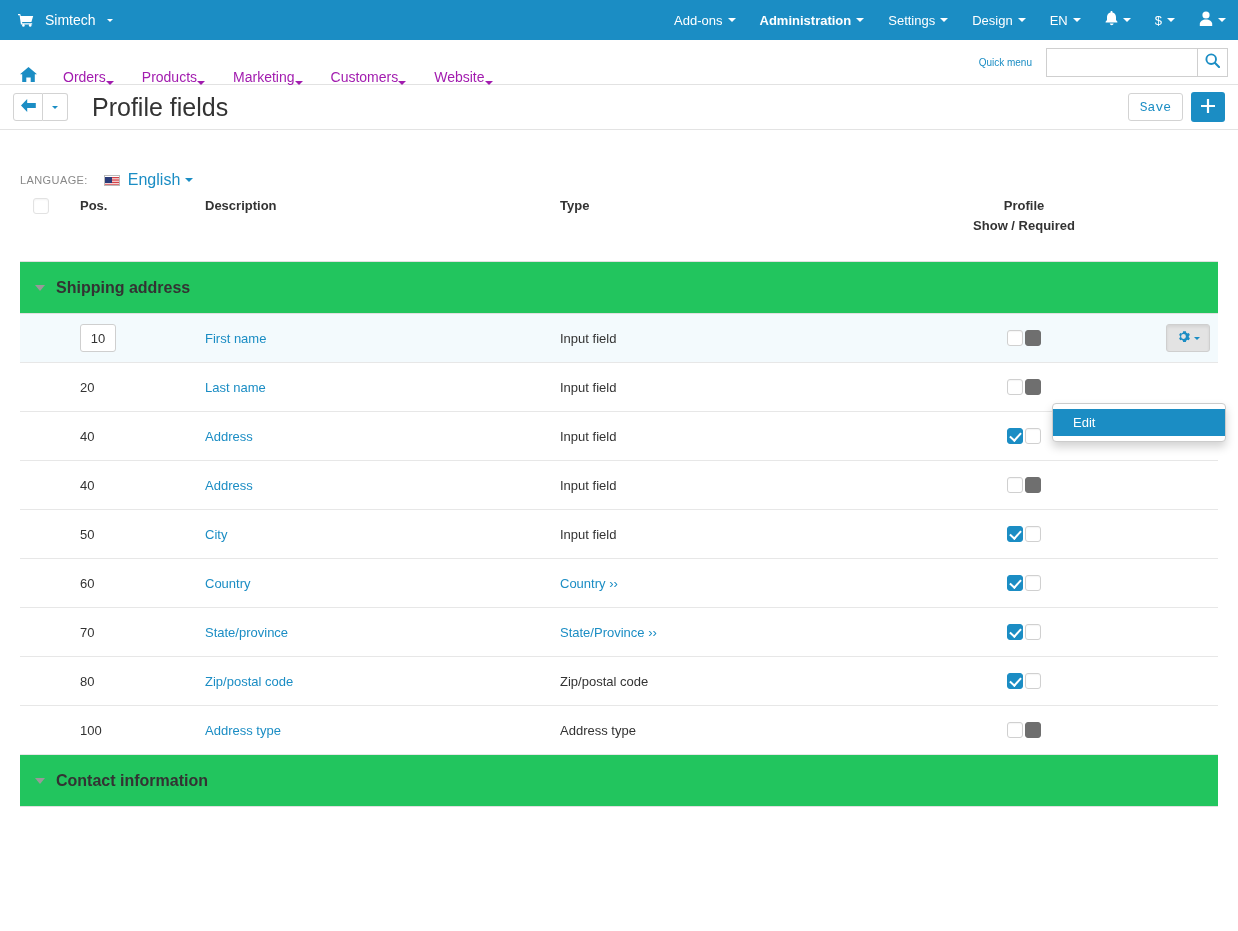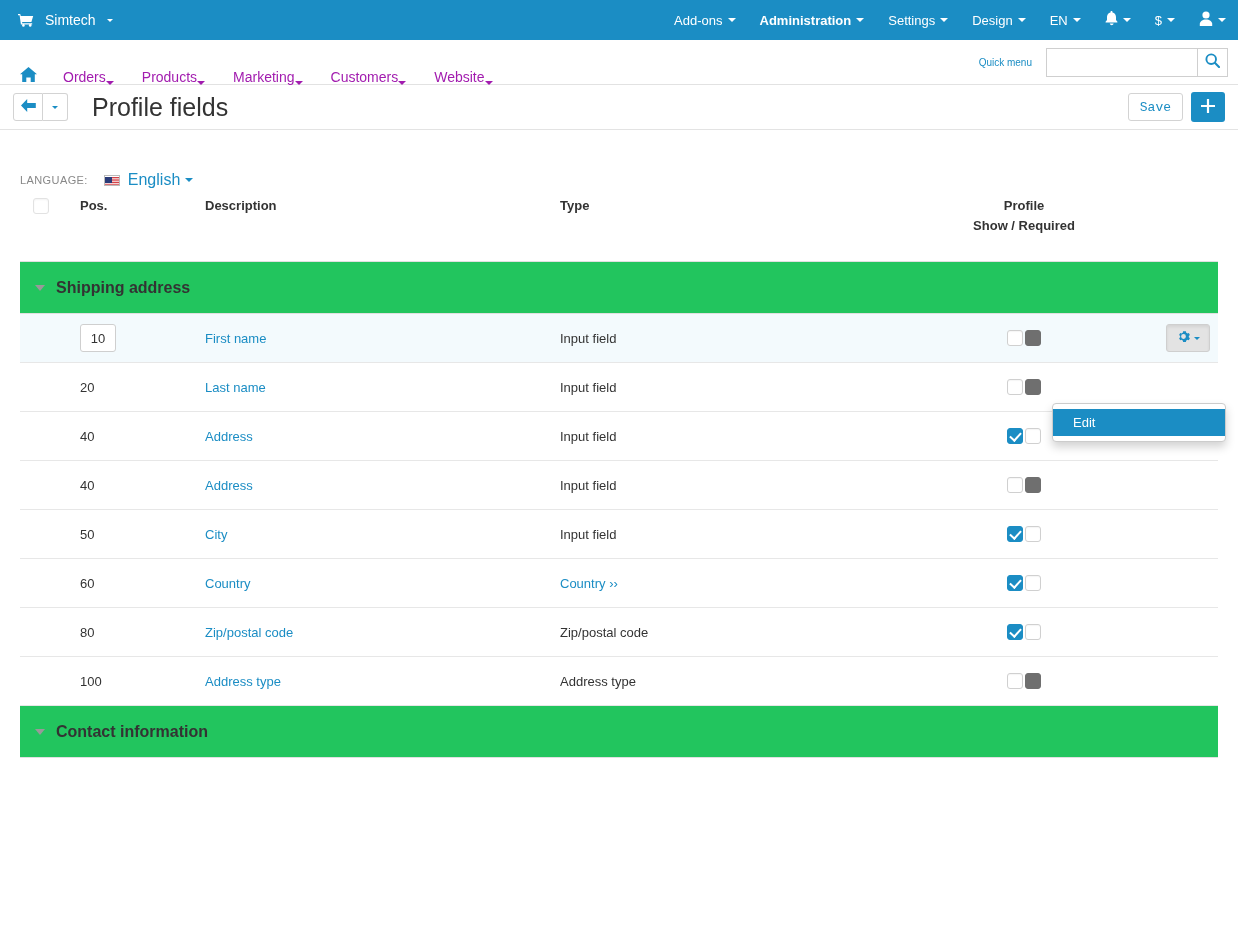--- a/index.html
+++ b/index.html
@@ -610,20 +610,33 @@
           <td>
             <div class="cbgroup">
               <span class="cbox on"></span>
               <span class="cbox off"></span>
             </div>
           </td>
           <td></td>
         </tr>
         <tr class="datarow">
           <td></td>
+          <td class="c-pos"><span>70</span></td>
+          <td class="c-desc"><a class="lnk">State/province</a></td>
+          <td class="c-type"><a class="lnk">State/Province ››</a></td>
+          <td>
+            <div class="cbgroup">
+              <span class="cbox on"></span>
+              <span class="cbox off"></span>
+            </div>
+          </td>
+          <td></td>
+        </tr>
+        <tr class="datarow">
+          <td></td>
           <td class="c-pos"><span>80</span></td>
           <td class="c-desc"><a class="lnk">Zip/postal code</a></td>
           <td class="c-type"><span>Zip/postal code</span></td>
           <td>
             <div class="cbgroup">
               <span class="cbox on"></span>
               <span class="cbox off"></span>
             </div>
           </td>
           <td></td>

